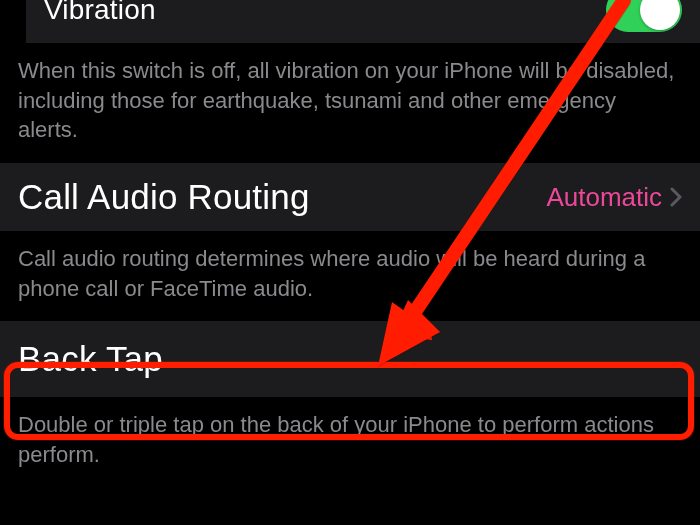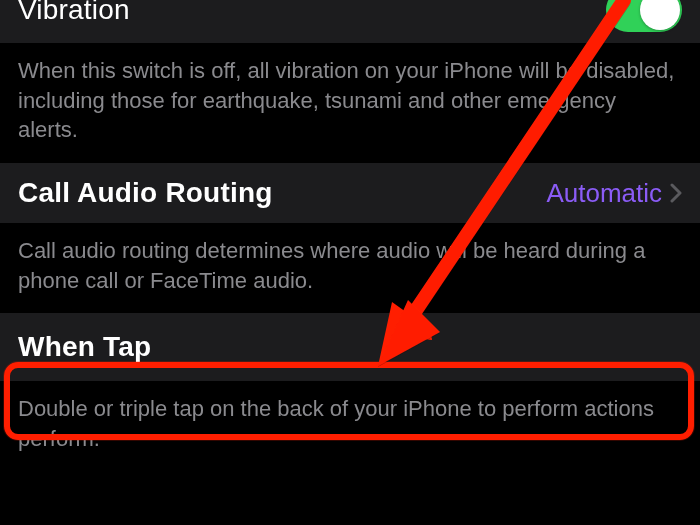--- a/index.html
+++ b/index.html
@@ -20,37 +20,38 @@
     border-bottom: 1px solid #000;
   }
   .row-partial {
     background: #1c1c1e;
     padding: 0 18px 12px 18px;
     display: flex;
     align-items: center;
     justify-content: space-between;
     border-bottom: 1px solid #000;
     height: 44px;
+    margin-left: 26px;
   }
   .row .label {
-    font-size: 28px;
-    font-weight: 700;
+    font-size: 35px;
+    font-weight: 400;
     color: #ffffff;
     letter-spacing: 0.2px;
   }
   .row-partial .label {
     font-size: 28px;
     font-weight: 400;
     color: #ffffff;
     letter-spacing: 0.2px;
     transform: translateY(-6px);
   }
   .row .value {
     font-size: 26px;
-    color: #8b5cf6;
+    color: #ec4899;
     display: flex;
     align-items: center;
     gap: 8px;
   }
   .footer {
     padding: 12px 18px 18px 18px;
     font-size: 22px;
     line-height: 1.35;
     color: #8a8a8e;
     background: #000000;
@@ -114,21 +115,21 @@
       <span class="chevron">
         <svg viewBox="0 0 12 20" width="12" height="20">
             <path d="M2 2 L10 10 L2 18" stroke="#5a5a5e" stroke-width="3" fill="none" stroke-linecap="round" stroke-linejoin="round"></path>
           </svg>
       </span>
     </span>
   </div>
   <div class="footer">Call audio routing determines where audio will be heard during a phone call or FaceTime audio.</div>
 
   <div class="row" id="back-tap-row" style="padding-top:18px;padding-bottom:18px;">
-    <span class="label">When Tap</span>
+    <span class="label">Back Tap</span>
   </div>
   <div class="footer">Double or triple tap on the back of your iPhone to perform actions perform.</div>
 
 </div>
 
 <div class="highlight-box" style="left:4px; top:362px; width:690px; height:78px;"></div>
 
 <svg class="arrow-layer" width="700" height="525">
   <defs>
     <filter id="sh" x="-20%" y="-20%" width="140%" height="140%">

